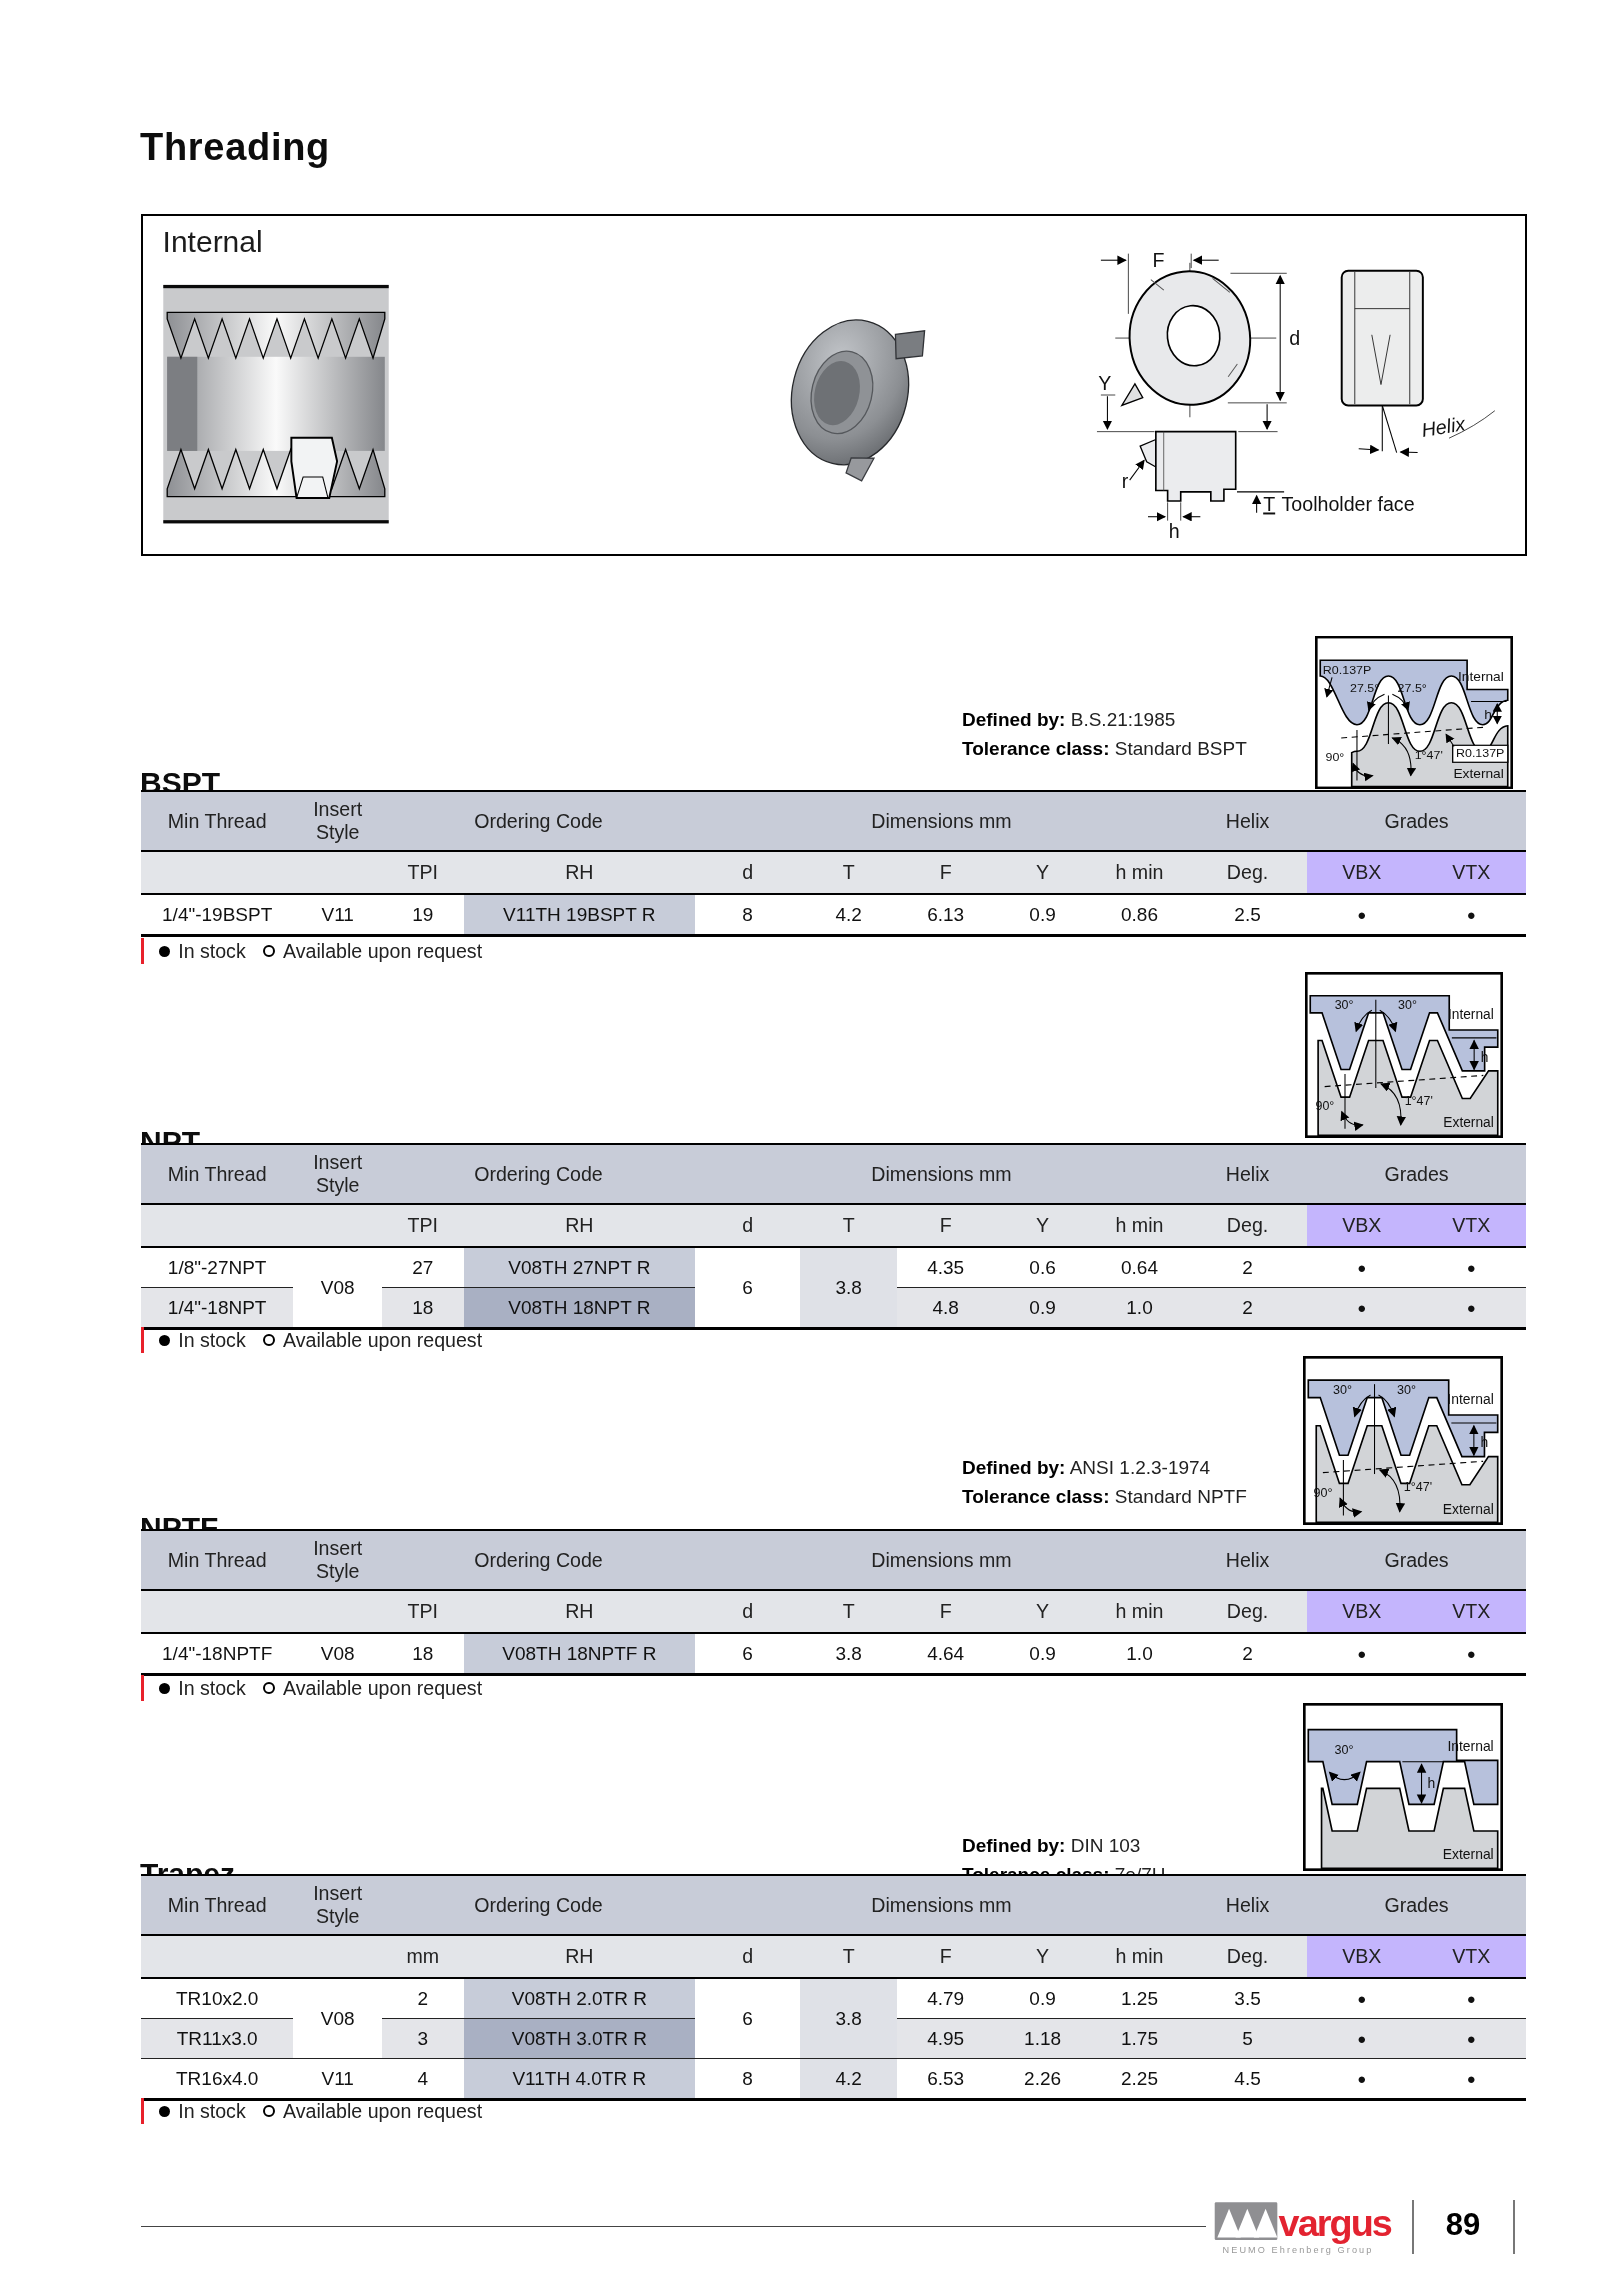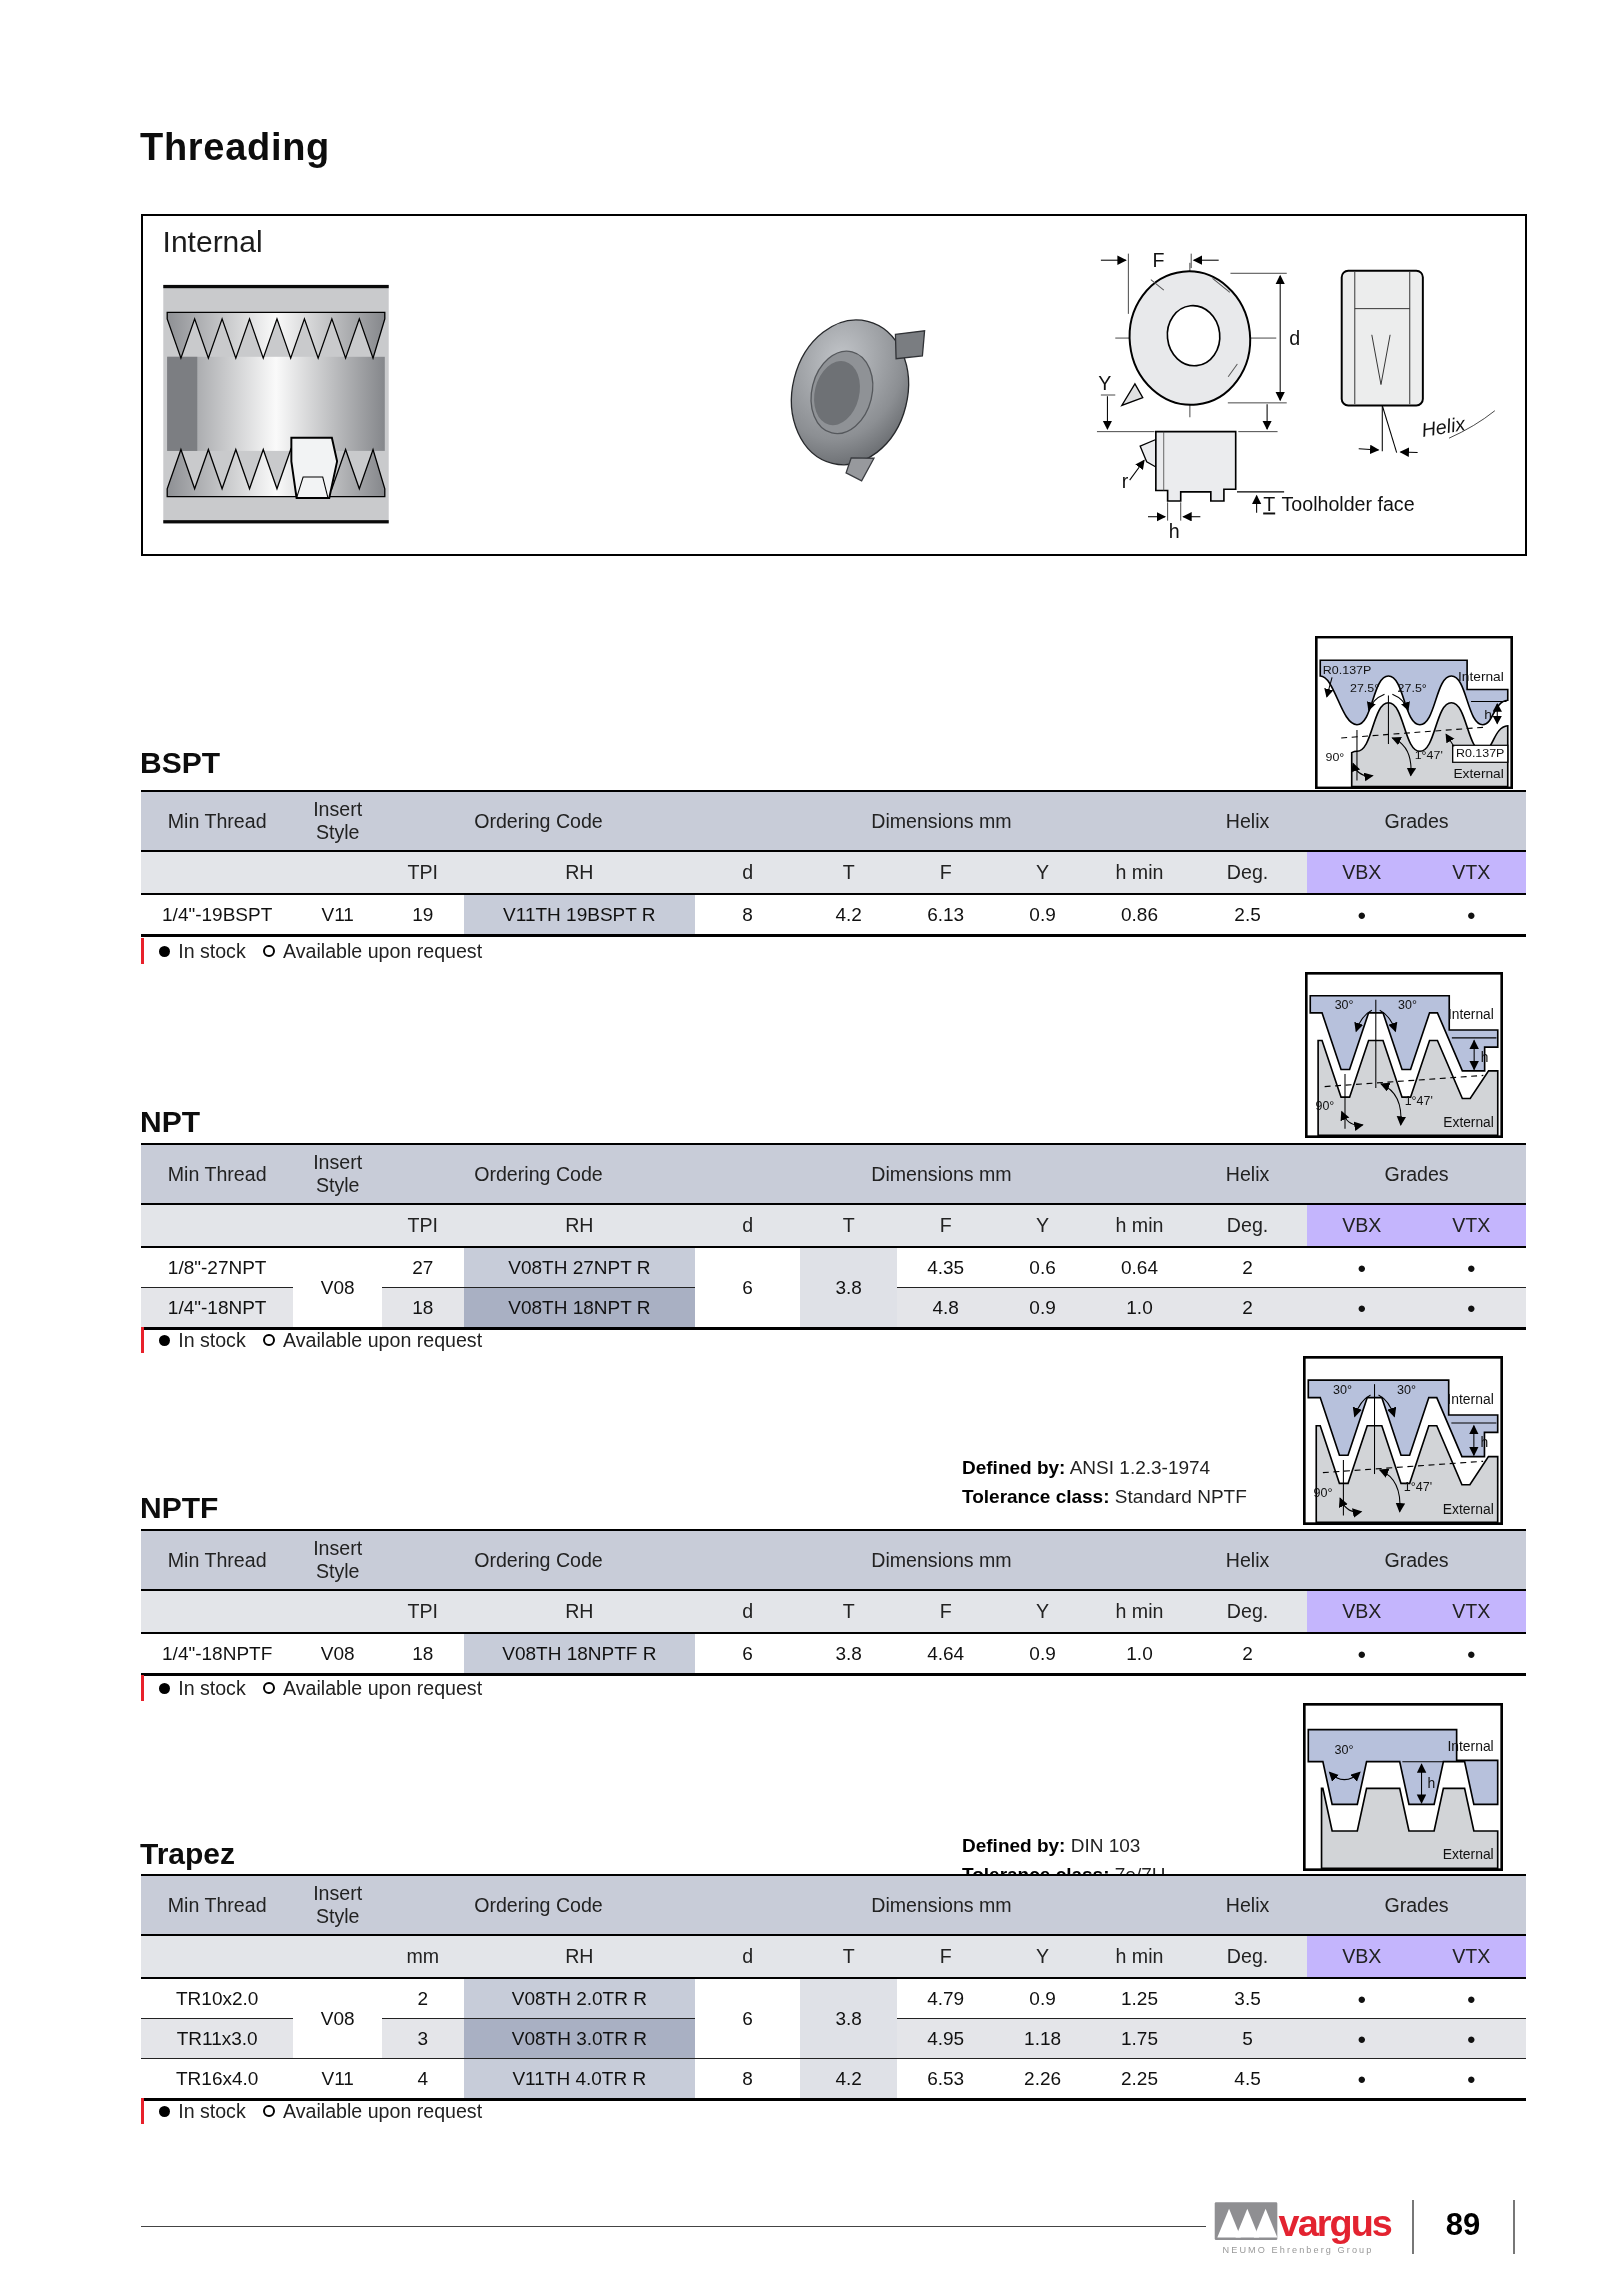--- a/index.html
+++ b/index.html
@@ -2,21 +2,21 @@
 <html style="font-size:10.5px"><head>
 <meta charset="utf-8">
 <style>
   html,body{margin:0;padding:0;background:#fff;}
   .page{position:relative;width:1623px;height:2295px;background:#ffffff;
         font-family:"Liberation Sans",sans-serif;color:#111;overflow:hidden;}
   .abs{position:absolute;}
   .page-title{font-size:38px;font-weight:bold;letter-spacing:0.7px;color:#0d0d0d;}
   .internal-box{border:2px solid #000;}
   .internal-label{font-size:30px;color:#1c1c1c;}
-  .sec-heading{font-size:30px;font-weight:bold;color:#0d0d0d;}
+  .sec-heading{font-size:30px;font-weight:bold;color:#0d0d0d;margin-top:20px;}
   .defined{font-size:19px;line-height:29px;color:#222;}
   .defined b{font-weight:bold;color:#000;}
   
   .cat{border-collapse:collapse;table-layout:fixed;width:1385px;background:#fff;
        border-top:2.6px solid #000;border-bottom:3.3px solid #000;}
   .cat th{font-weight:normal;color:#222;}
   .cat tr.h1 th{background:#c8ccd8;height:56px;font-size:19.6px;border-bottom:2.6px solid #000;}
   .cat tr.h2 th{background:#e3e5e9;height:39px;font-size:19.6px;border-bottom:2.6px solid #000;}
   .cat tr.h2 th.grades{background:#c4b5fd;}
   .cat td{height:37px;font-size:19px;text-align:center;color:#111;background:#fff;}
@@ -154,20 +154,24 @@
       <line class="dline" x1="216" y1="438" x2="190" y2="438" marker-end="url(#ar-d)"></line>
       <text class="dtxt" x="176" y="470" text-anchor="middle">h</text>
 
       <line class="dline" x1="272" y1="400" x2="344" y2="400"></line>
       <line class="dline" x1="302" y1="432" x2="302" y2="406" marker-end="url(#ar-d)"></line>
       <text class="dtxt" x="312" y="430" text-decoration="underline">T</text>
       <text class="dtxt" x="340" y="430" font-size="28">Toolholder face</text>
     </svg>
   </div>
 
+  <div class="abs defined" style="left:962px;top:705px;">
+    <div><b>Defined by:</b> <span>B.S.21:1985</span></div>
+    <div><b>Tolerance class:</b> <span>Standard BSPT</span></div>
+  </div>
   <div class="abs sec-heading" style="left:140px;top:746px;">BSPT</div>
 
   <svg class="abs" style="left:1315px;top:636px;" width="198" height="153" viewBox="0 0 302 252" preserveAspectRatio="none">
     <defs>
         <marker id="ar-b" markerWidth="10" markerHeight="10" refX="8" refY="4.5" orient="auto-start-reverse">
           <path d="M0,0 L9,4.5 L0,9 Z" fill="#000"></path>
         </marker>
       </defs>
     <rect class="pbox" x="2" y="2" width="298" height="248"></rect>
     <path class="pblue" d="M8,40 L232,40 L232,88 L294,88 L294,106 C272,108 272,146 256,146 C232,146 232,66 208,66 C184,66 184,146 160,146 C136,146 136,66 112,66 C88,66 88,146 64,146 C40,146 30,66 8,66 Z"></path>

